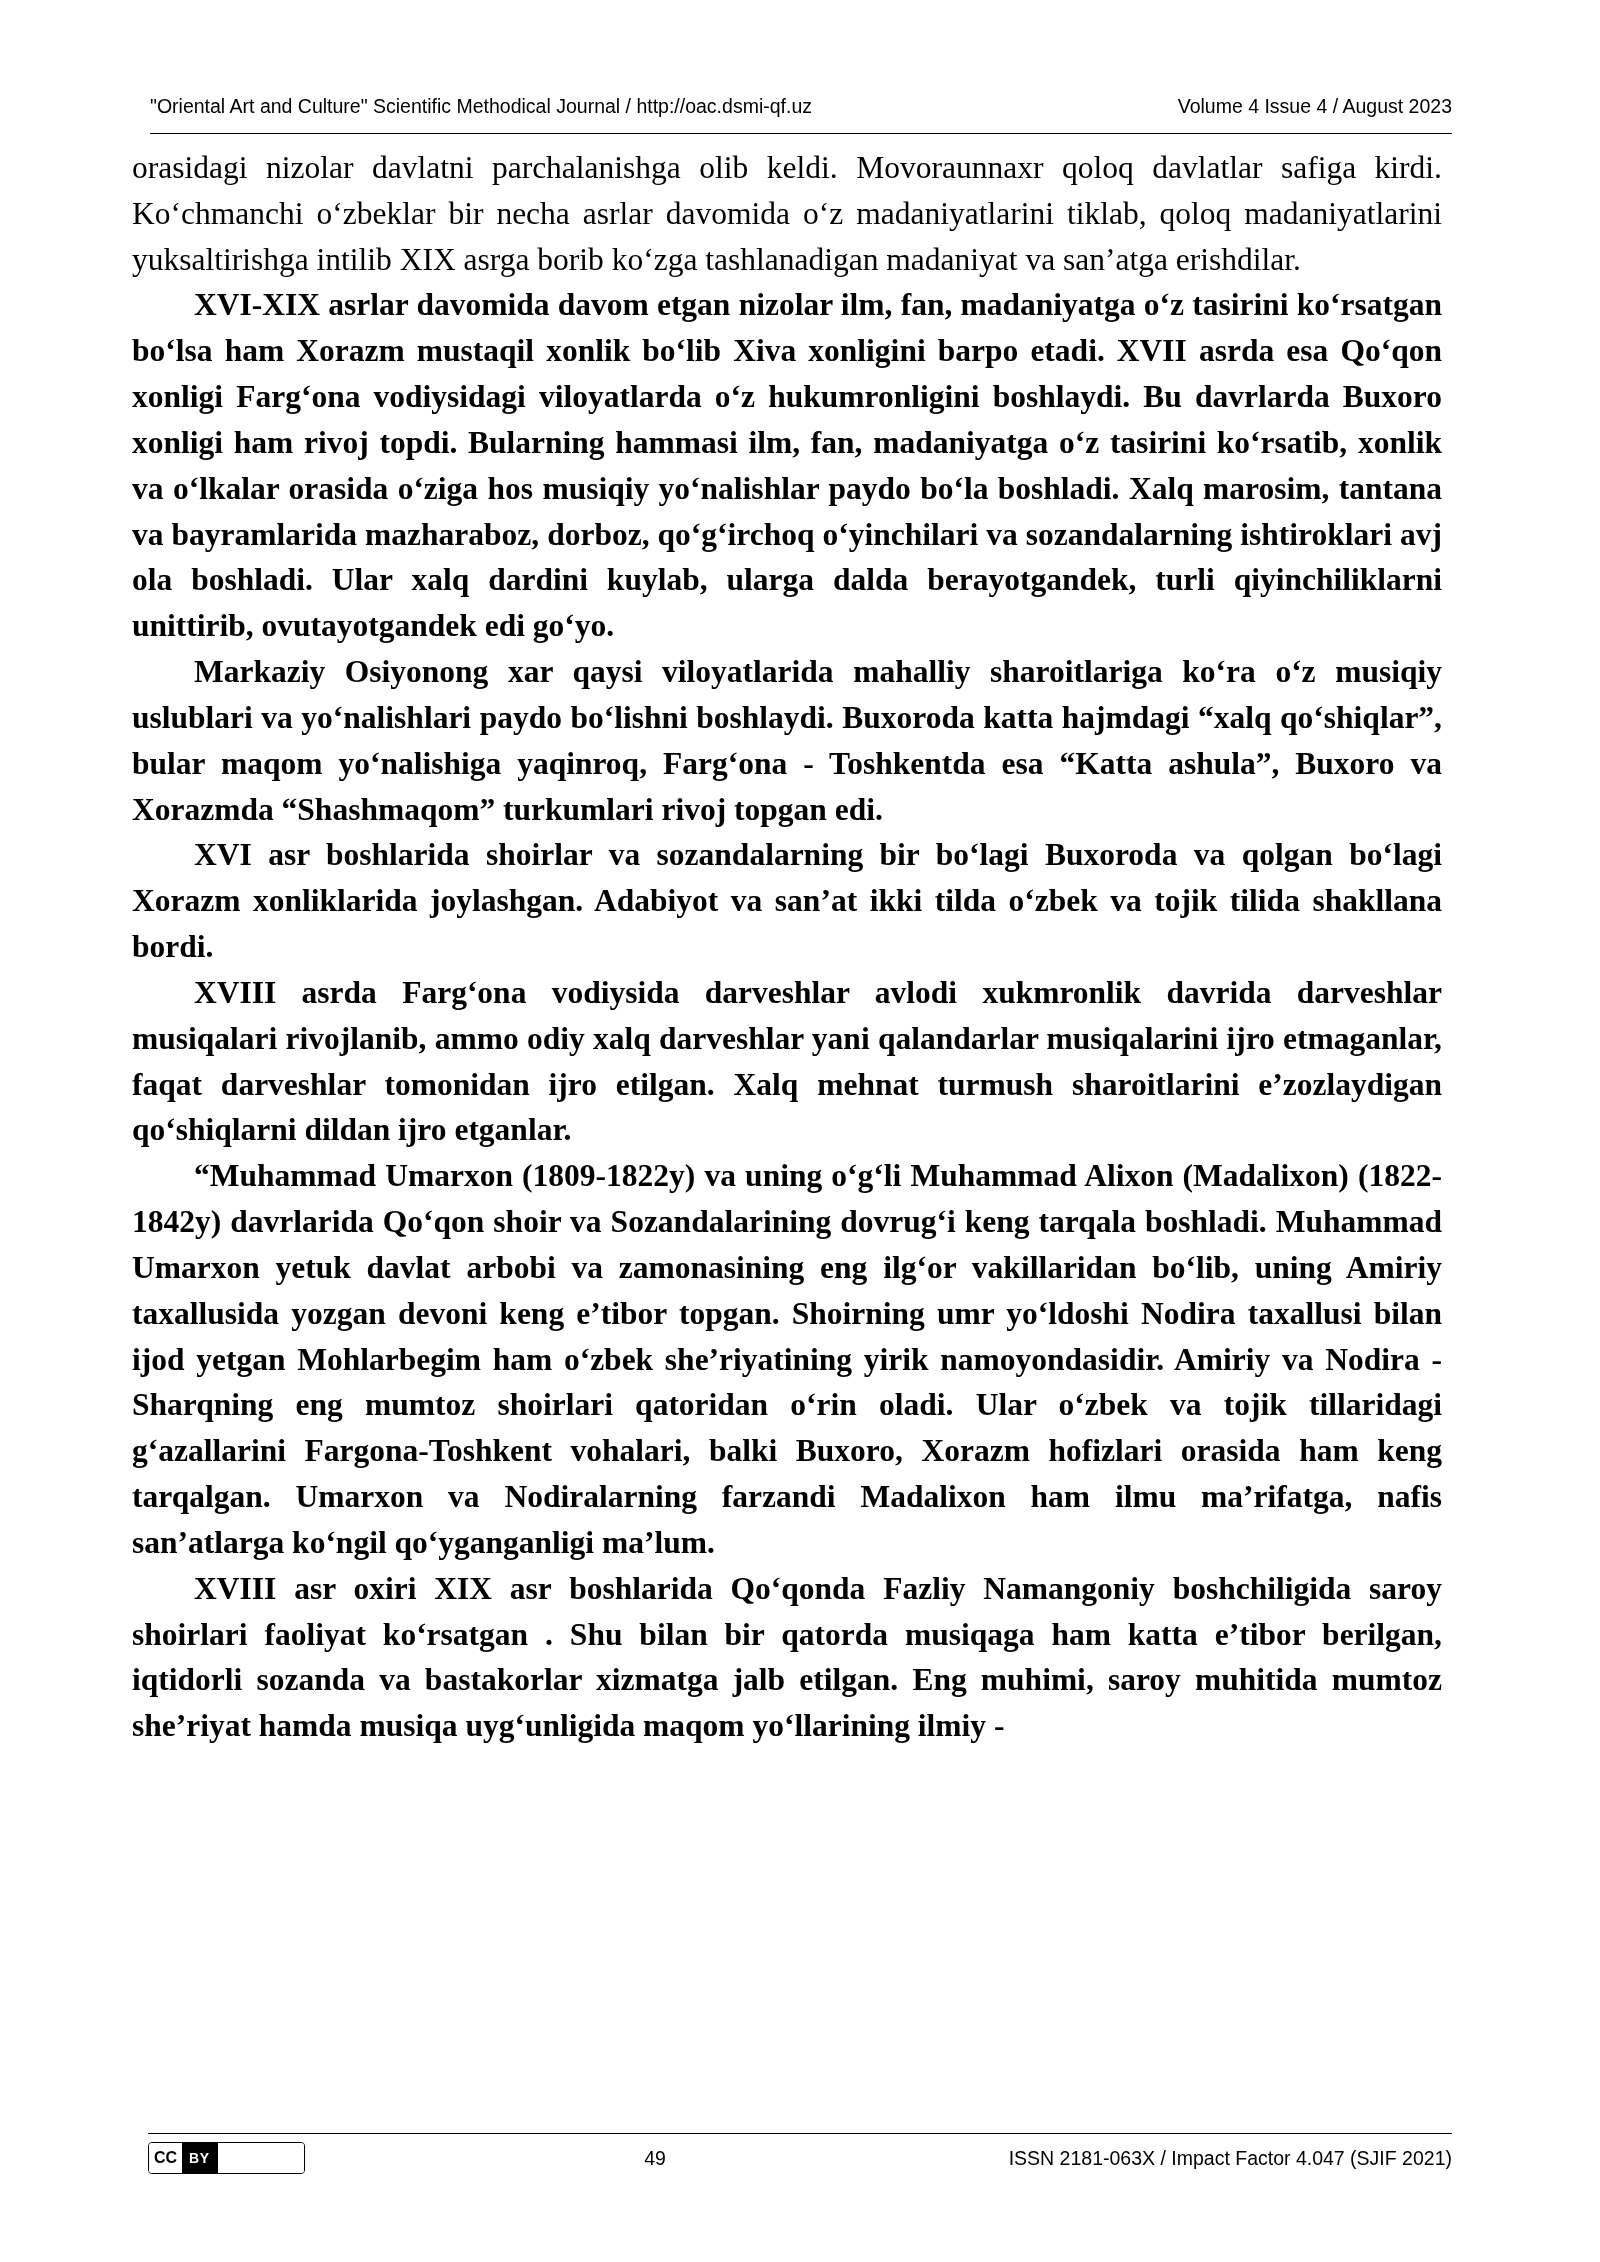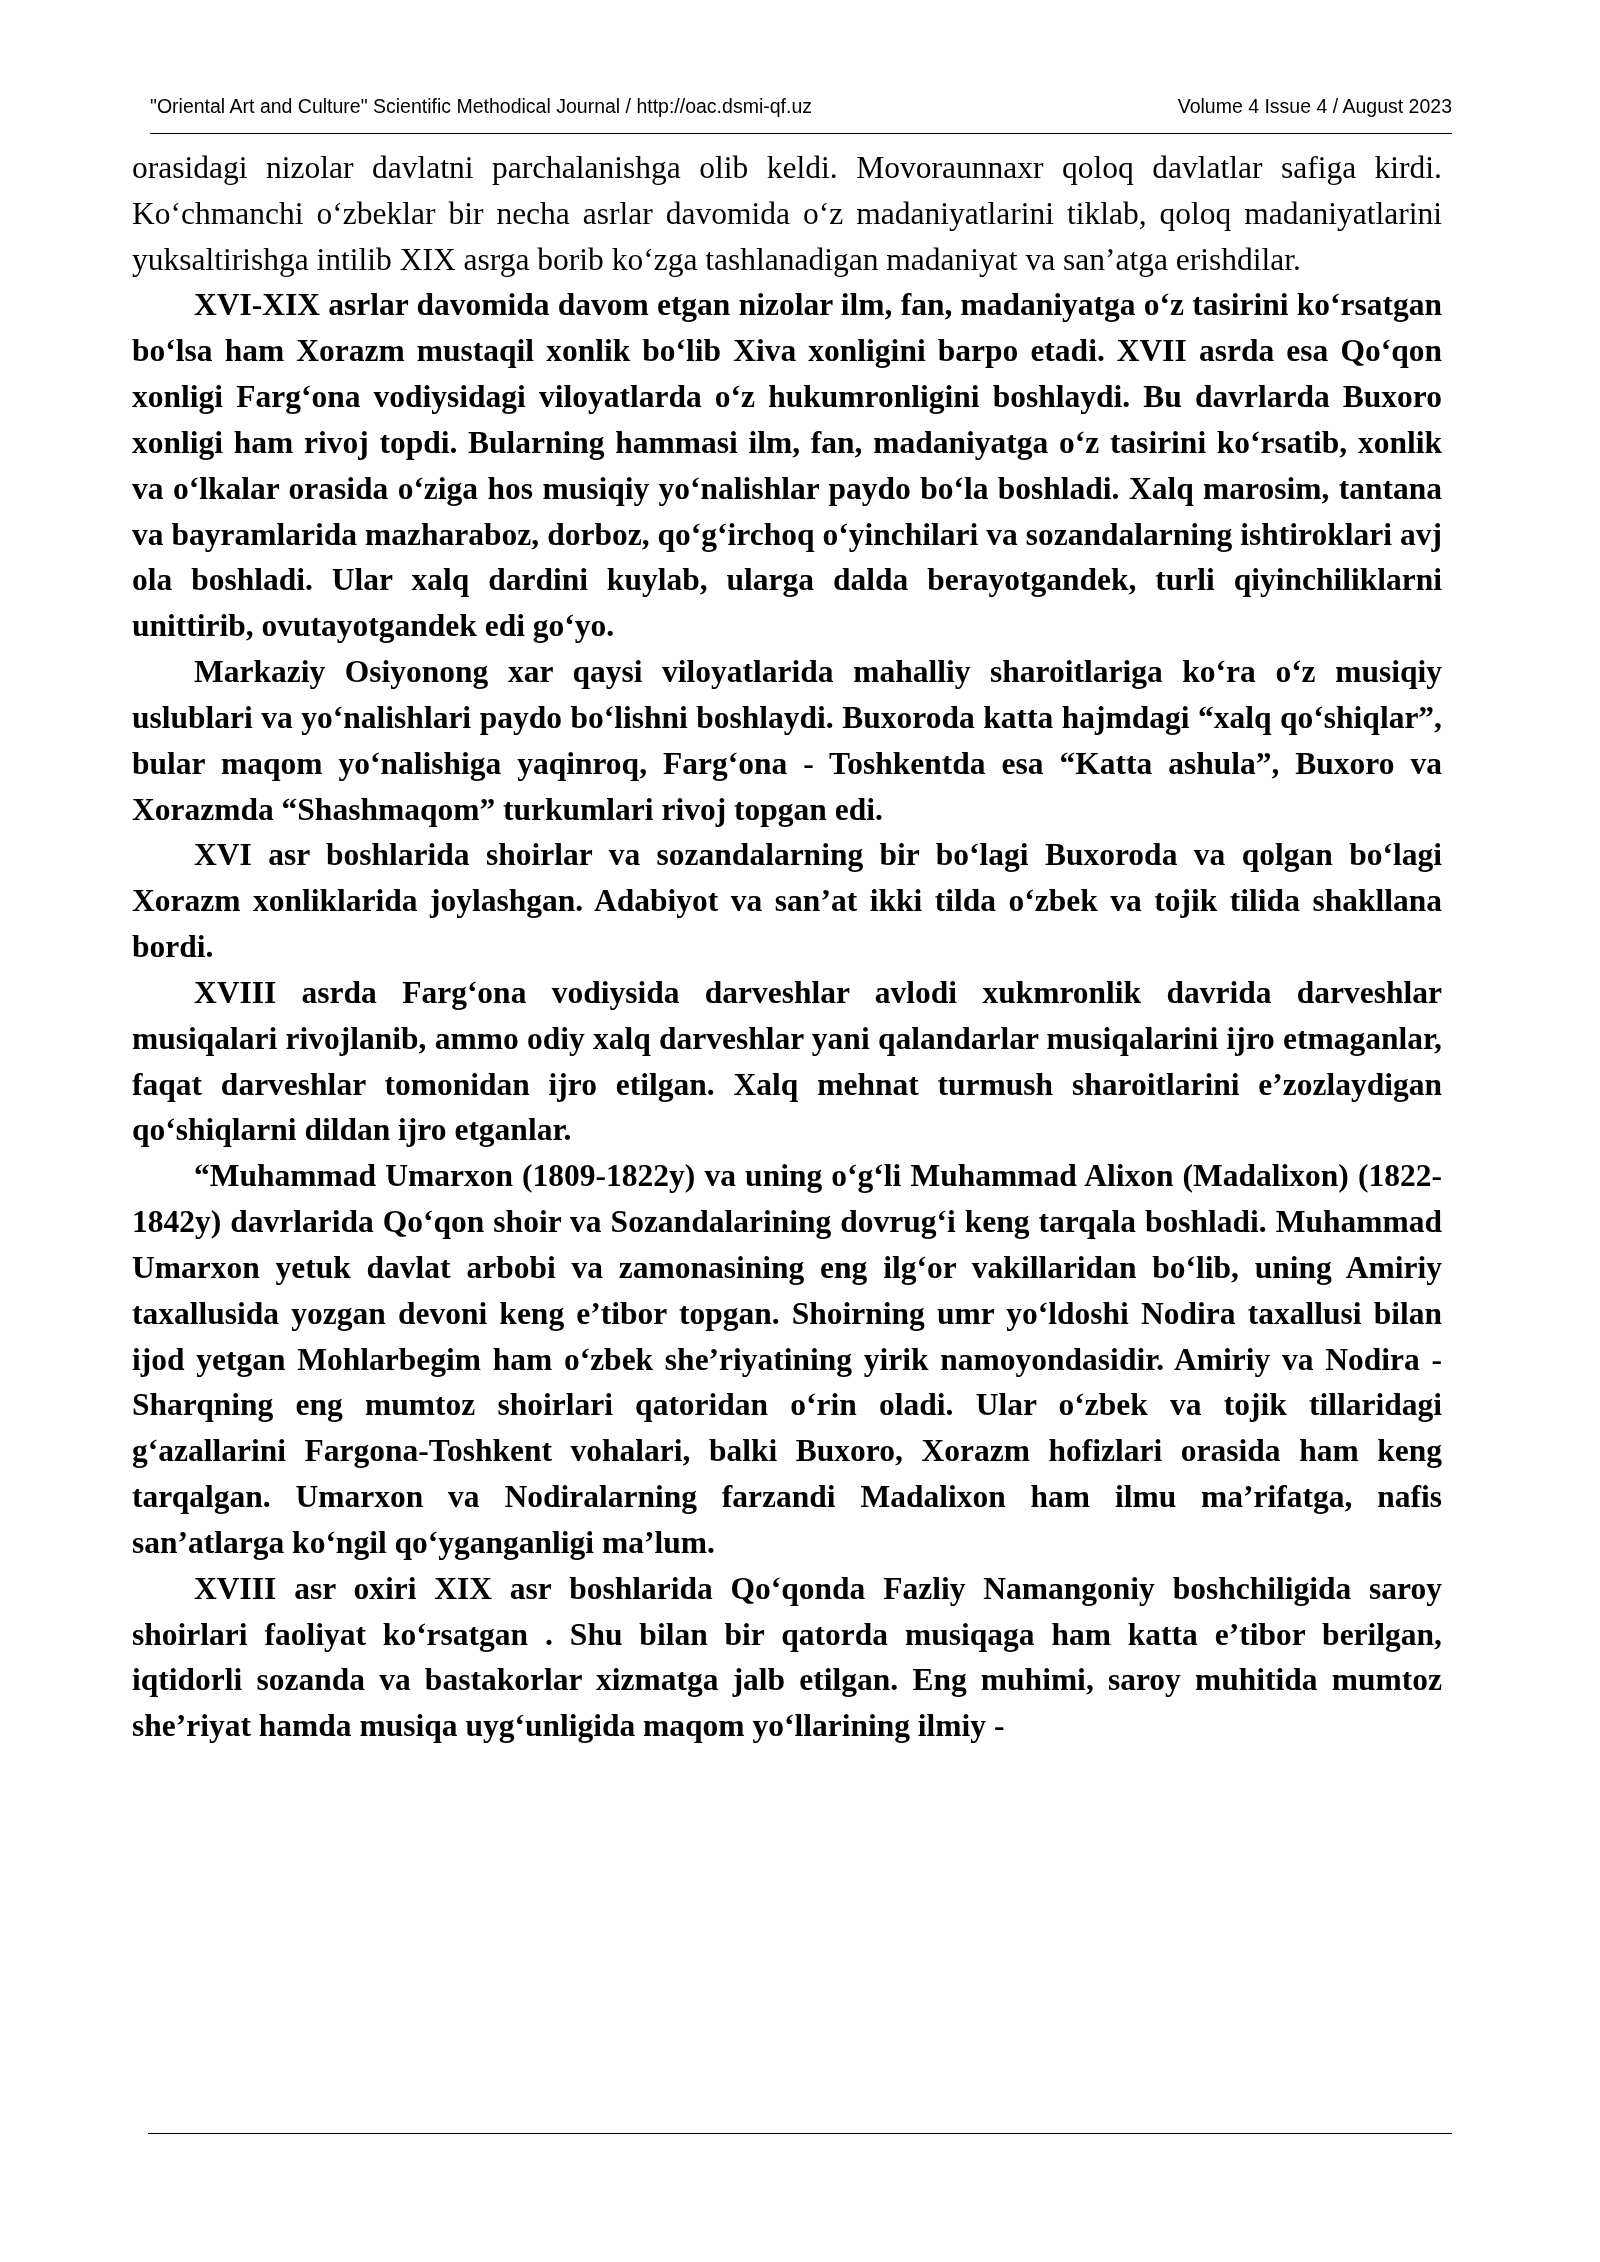--- a/index.html
+++ b/index.html
@@ -153,14 +153,23 @@
     <p>orasidagi nizolar davlatni parchalanishga olib keldi. Movoraunnaxr qoloq davlatlar safiga kirdi. Ko‘chmanchi o‘zbeklar bir necha asrlar davomida o‘z madaniyatlarini tiklab, qoloq madaniyatlarini yuksaltirishga intilib XIX asrga borib ko‘zga tashlanadigan madaniyat va san’atga erishdilar.</p>
     <p class="indent">XVI-XIX asrlar davomida davom etgan nizolar ilm, fan, madaniyatga o‘z tasirini ko‘rsatgan bo‘lsa ham Xorazm mustaqil xonlik bo‘lib Xiva xonligini barpo etadi. XVII asrda esa Qo‘qon xonligi Farg‘ona vodiysidagi viloyatlarda o‘z hukumronligini boshlaydi. Bu davrlarda Buxoro xonligi ham rivoj topdi. Bularning hammasi ilm, fan, madaniyatga o‘z tasirini ko‘rsatib, xonlik va o‘lkalar orasida o‘ziga hos musiqiy yo‘nalishlar paydo bo‘la boshladi. Xalq marosim, tantana va bayramlarida mazharaboz, dorboz, qo‘g‘irchoq o‘yinchilari va sozandalarning ishtiroklari avj ola boshladi. Ular xalq dardini kuylab, ularga dalda berayotgandek, turli qiyinchiliklarni unittirib, ovutayotgandek edi go‘yo.</p>
     <p class="indent">Markaziy Osiyonong xar qaysi viloyatlarida mahalliy sharoitlariga ko‘ra o‘z musiqiy uslublari va yo‘nalishlari paydo bo‘lishni boshlaydi. Buxoroda katta hajmdagi “xalq qo‘shiqlar”, bular maqom yo‘nalishiga yaqinroq, Farg‘ona - Toshkentda esa “Katta ashula”, Buxoro va Xorazmda “Shashmaqom” turkumlari rivoj topgan edi.</p>
     <p class="indent">XVI asr boshlarida shoirlar va sozandalarning bir bo‘lagi Buxoroda va qolgan bo‘lagi Xorazm xonliklarida joylashgan. Adabiyot va san’at ikki tilda o‘zbek va tojik tilida shakllana bordi.</p>
     <p class="indent">XVIII asrda Farg‘ona vodiysida darveshlar avlodi xukmronlik davrida darveshlar musiqalari rivojlanib, ammo odiy xalq darveshlar yani qalandarlar musiqalarini ijro etmaganlar, faqat darveshlar tomonidan ijro etilgan. Xalq mehnat turmush sharoitlarini e’zozlaydigan qo‘shiqlarni dildan ijro etganlar.</p>
     <p class="indent">“Muhammad Umarxon (1809-1822y) va uning o‘g‘li Muhammad Alixon (Madalixon) (1822-1842y) davrlarida Qo‘qon shoir va Sozandalarining dovrug‘i keng tarqala boshladi. Muhammad Umarxon yetuk davlat arbobi va zamonasining eng ilg‘or vakillaridan bo‘lib, uning Amiriy taxallusida yozgan devoni keng e’tibor topgan. Shoirning umr yo‘ldoshi Nodira taxallusi bilan ijod yetgan Mohlarbegim ham o‘zbek she’riyatining yirik namoyondasidir. Amiriy va Nodira - Sharqning eng mumtoz shoirlari qatoridan o‘rin oladi. Ular o‘zbek va tojik tillaridagi g‘azallarini Fargona-Toshkent vohalari, balki Buxoro, Xorazm hofizlari orasida ham keng tarqalgan. Umarxon va Nodiralarning farzandi Madalixon ham ilmu ma’rifatga, nafis san’atlarga ko‘ngil qo‘yganganligi ma’lum.</p>
     <p class="indent">XVIII asr oxiri XIX asr boshlarida Qo‘qonda Fazliy Namangoniy boshchiligida saroy shoirlari faoliyat ko‘rsatgan . Shu bilan bir qatorda musiqaga ham katta e’tibor berilgan, iqtidorli sozanda va bastakorlar xizmatga jalb etilgan. Eng muhimi, saroy muhitida mumtoz she’riyat hamda musiqa uyg‘unligida maqom yo‘llarining ilmiy -</p>
   </div>
 
   <div class="footer-rule"></div>
+  <div class="footer">
+    <div class="cc-badge">
+      <span class="cc-mark">CC</span>
+      <span class="cc-by">BY</span>
+      <span class="cc-tail"></span>
+    </div>
+    <div class="page-number">49</div>
+    <div class="footer-right">ISSN 2181-063X / Impact Factor 4.047 (SJIF 2021)</div>
+  </div>
 
 </div>
 
 </body></html>

